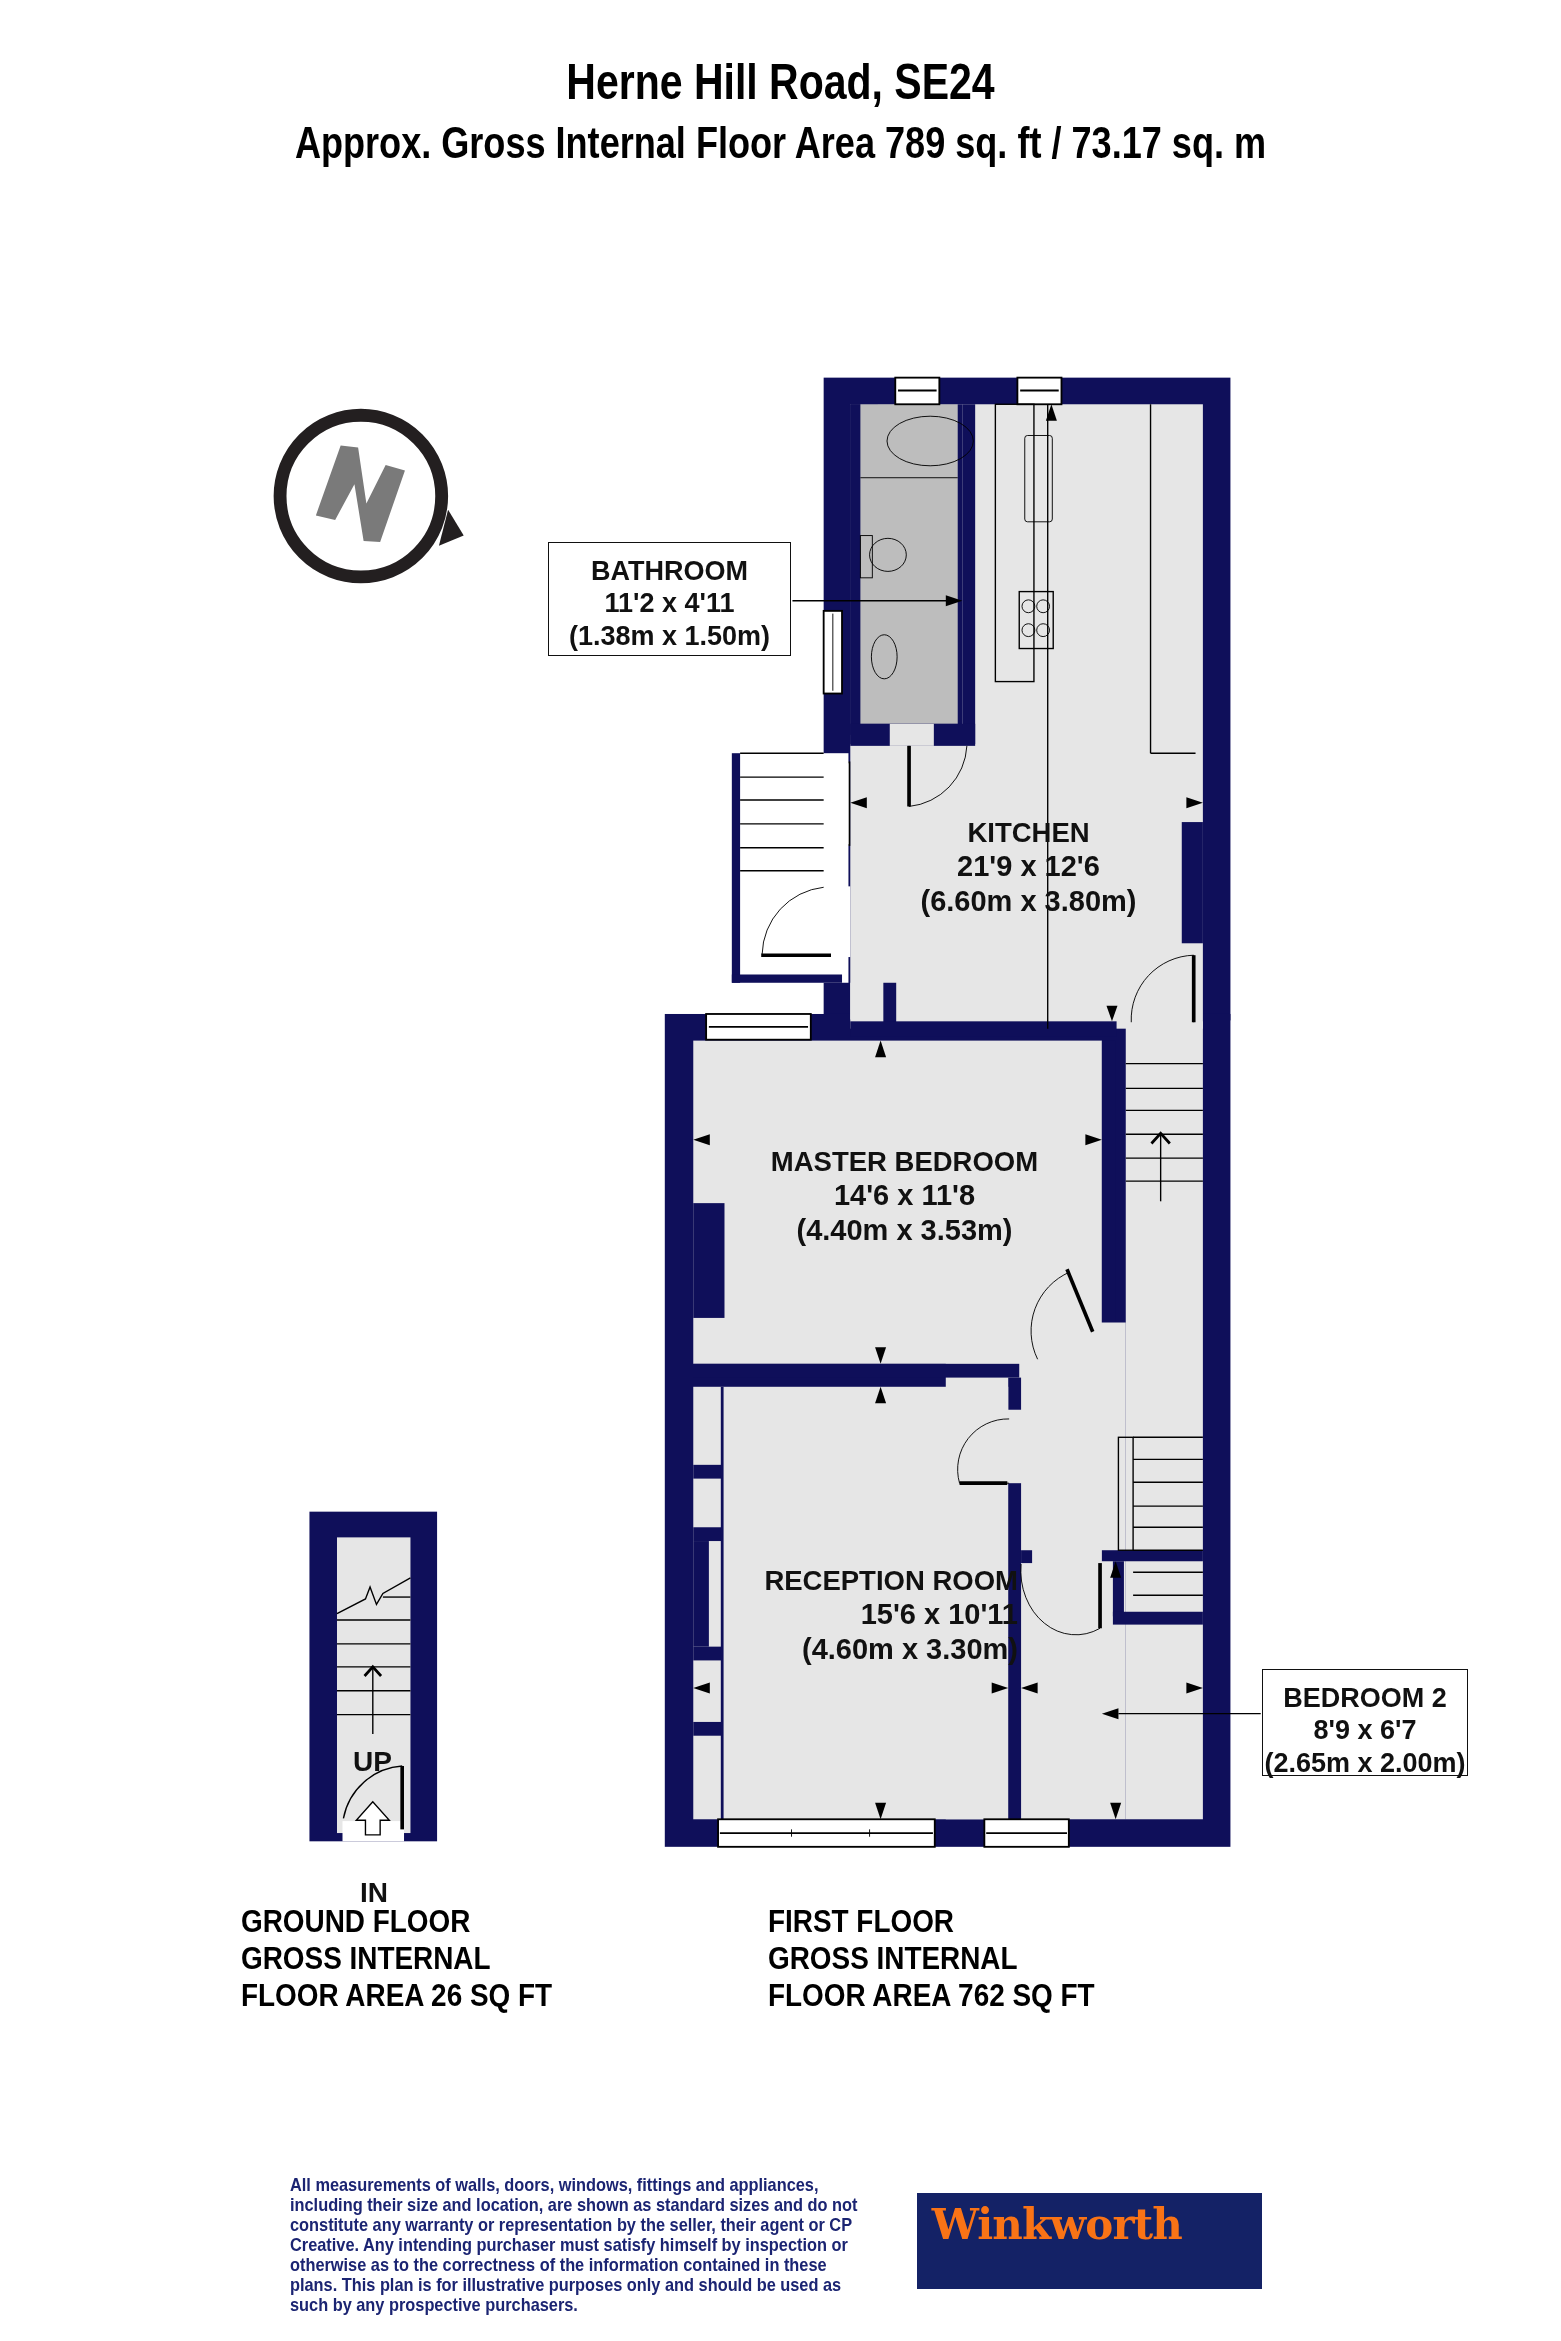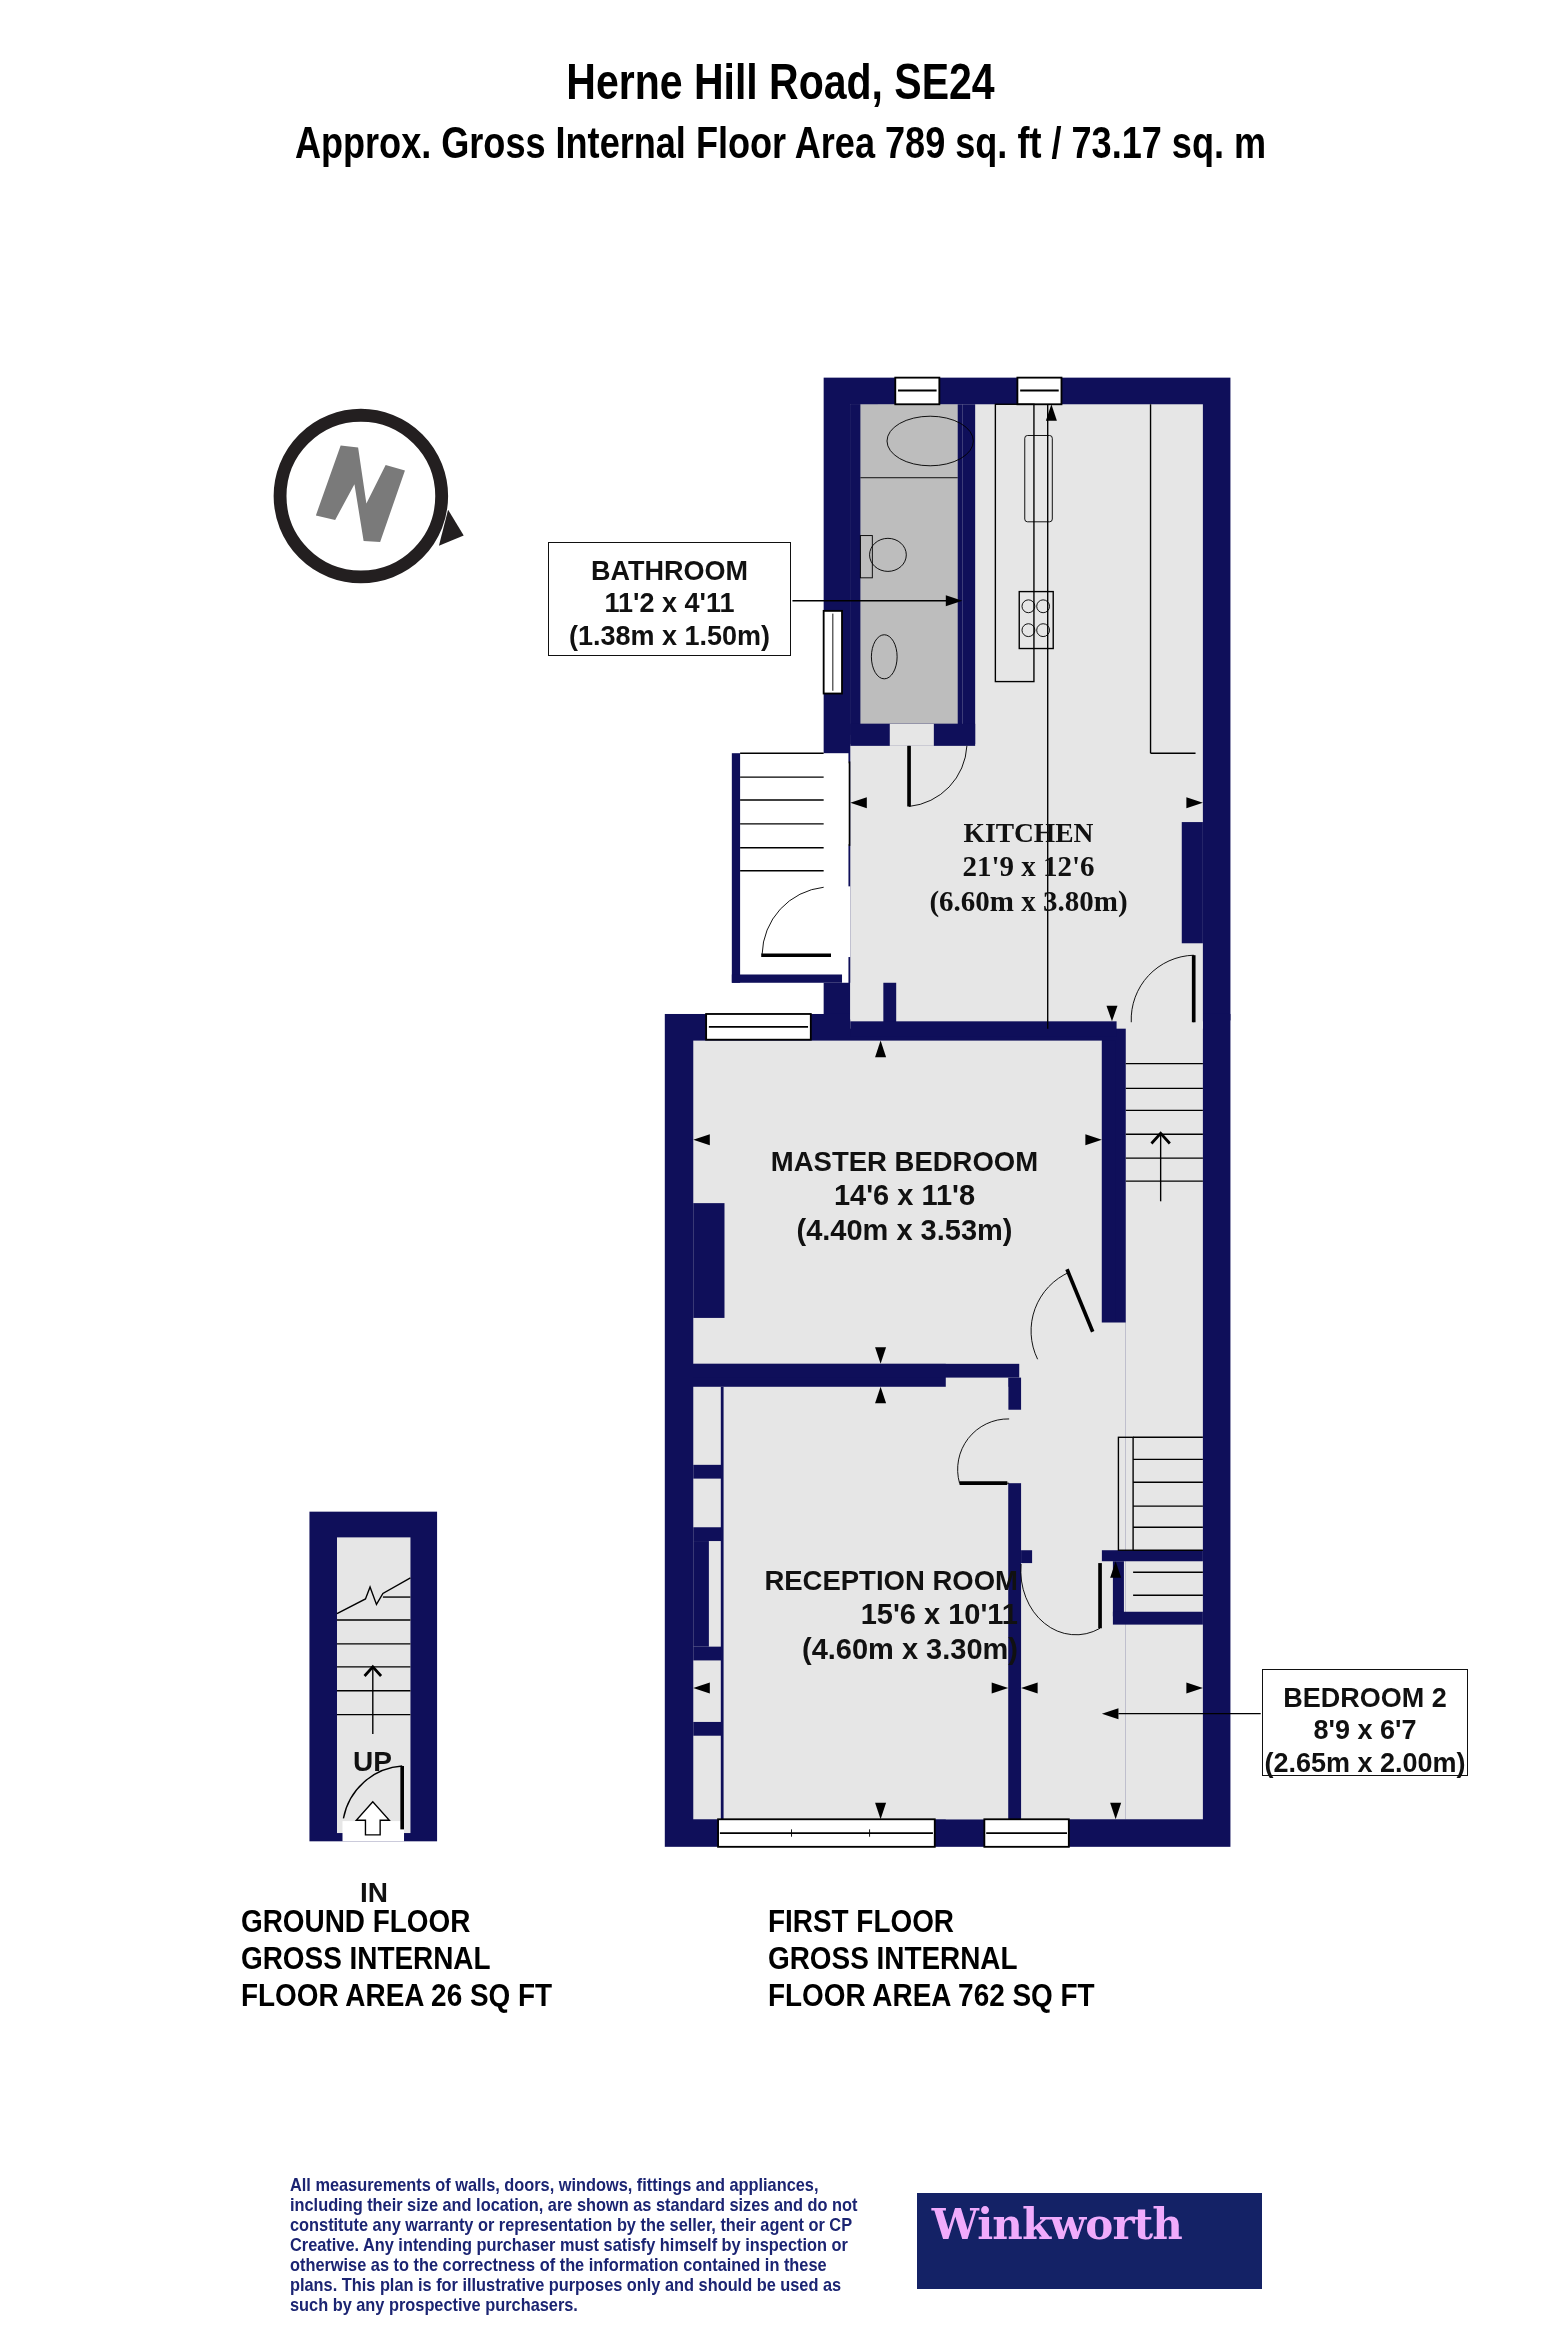--- a/index.html
+++ b/index.html
@@ -9,21 +9,21 @@
   #t2{top:118px;font-size:44px;}
   svg.plan{position:absolute;left:0;top:0;}
   .lbl{position:absolute;text-align:center;font-weight:bold;color:#111;line-height:1.18;}
   .lbl .nm{font-size:27.5px;display:block;}
   .lbl .d{font-size:29px;display:block;}
   .box{position:absolute;background:#fff;border:1.8px solid #111;text-align:center;font-weight:bold;color:#111;line-height:1.2;box-sizing:border-box;padding-top:12px;}
   .box span{display:block;font-size:27px;}
   .caption{position:absolute;font-weight:bold;font-size:31px;line-height:37px;color:#000;transform:scaleX(0.9);transform-origin:left top;}
   .disclaimer{position:absolute;left:290px;top:2175px;width:661px;color:#1b2472;font-weight:bold;font-size:19px;line-height:20px;transform:scaleX(0.86);transform-origin:left top;}
   .logo{position:absolute;left:917px;top:2193px;width:345px;height:96px;background:#142266;}
-  .logo span{position:absolute;left:14.7px;top:7.3px;color:#f0abfc;font-family:"DejaVu Serif","Liberation Serif",serif;font-weight:bold;font-size:42px;letter-spacing:-0.9px;}
+  .logo span{position:absolute;left:14.7px;top:7.3px;color:#f97316;font-family:"DejaVu Serif","Liberation Serif",serif;font-weight:bold;font-size:42px;letter-spacing:-0.9px;}
   .smalltxt{position:absolute;font-weight:bold;color:#111;font-size:28px;}
 </style>
 </head>
 <body>
 
 <div class="title" id="t1">Herne Hill Road, SE24</div>
 <div class="title" id="t2">Approx. Gross Internal Floor Area 789 sq. ft / 73.17 sq. m</div>
 
 <svg class="plan" width="1561" height="2342" viewBox="0 0 1700 2550">
 
@@ -215,21 +215,21 @@
     <polygon points="406,1962 388,1982 398,1982 398,1998 414,1998 414,1982 424,1982" fill="#fff" stroke="#000" stroke-width="1.5"></polygon>
   </g>
 </svg>
 
 <div class="box" style="left:548px;top:542px;width:243px;height:114px;">
   <span>BATHROOM</span>
   <span>11'2 x 4'11</span>
   <span>(1.38m x 1.50m)</span>
 </div>
 
-<div class="lbl" style="left:877px;top:817px;width:303px;font-family:Liberation Serif, serif;">
+<div class="lbl" style="left:877px;top:817px;width:303px;">
   <span class="nm">KITCHEN</span>
   <span class="d">21'9 x 12'6</span>
   <span class="d">(6.60m x 3.80m)</span>
 </div>
 
 <div class="lbl" style="left:730px;top:1146px;width:349px;">
   <span class="nm">MASTER BEDROOM</span>
   <span class="d">14'6 x 11'8</span>
   <span class="d">(4.40m x 3.53m)</span>
 </div>

